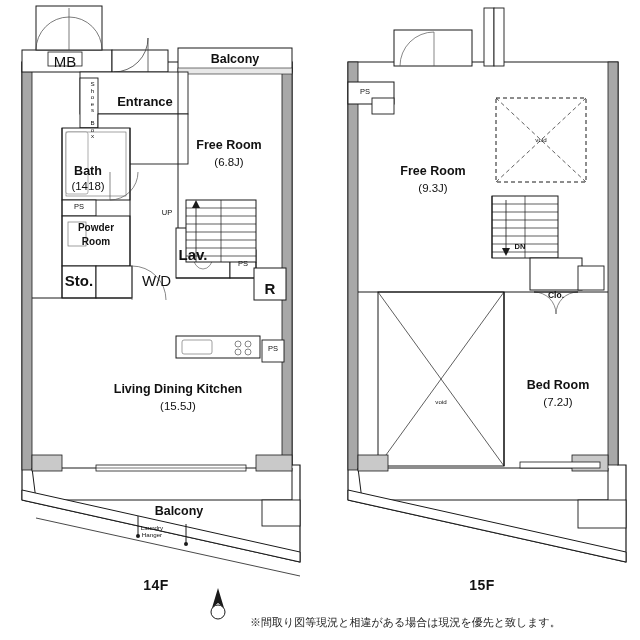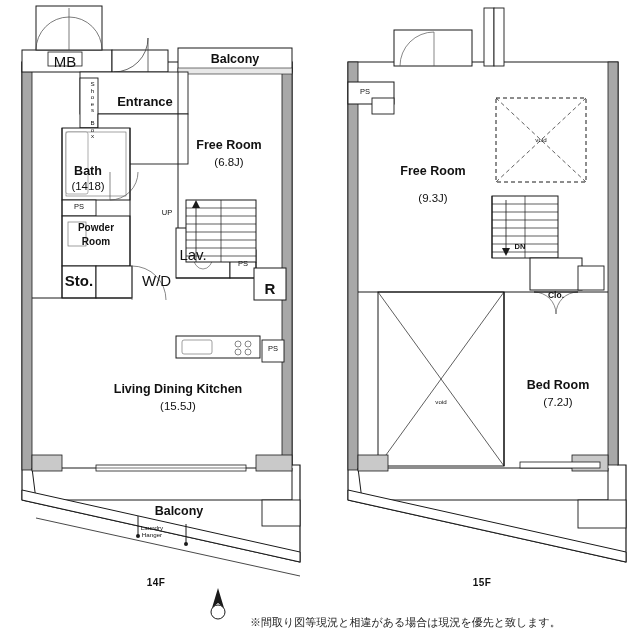--- a/index.html
+++ b/index.html
@@ -7,21 +7,21 @@
     width:640px;height:640px;
     background:#ffffff;
     font-family:"Liberation Sans", sans-serif;
     color:#1a1a1a;
     overflow:hidden;
     position:relative;
   }
   #plan{position:absolute;left:0;top:0;width:640px;height:640px;}
   .lbl{position:absolute;font-family:"Liberation Sans",sans-serif;color:#111;
        text-align:center;line-height:1.18;white-space:pre;}
-  .floor-lbl{font-size:10px;font-weight:bold;letter-spacing:.5px;}
+  .floor-lbl{font-size:14px;font-weight:bold;letter-spacing:.5px;}
   .room-name{font-size:12.5px;font-weight:bold;}
   .room-area{font-size:11.5px;}
   .small{font-size:15px;}
   .xsmall{font-size:7.5px;}
   .tiny{font-size:6.2px;}
   .vert{writing-mode:vertical-rl;text-orientation:upright;}
   .note{font-size:11px;color:#222;}
 </style>
 </head>
 <body>
@@ -212,38 +212,38 @@
 <div class="lbl room-area" style="left:56px;top:180px;width:64px;">(1418)</div>
 
 <div class="lbl xsmall" style="left:64px;top:203px;width:30px;">PS</div>
 
 <div class="lbl small" style="left:62px;top:222px;width:68px;font-size:10px;font-weight:bold;">Powder</div>
 <div class="lbl small" style="left:62px;top:236px;width:68px;font-size:10px;font-weight:bold;">Room</div>
 
 <div class="lbl small" style="left:62px;top:272px;width:34px;font-weight:bold;">Sto.</div>
 <div class="lbl small" style="left:96px;top:272px;width:16px;font-weight:normal;padding-left:46px;">W/D</div>
 
-<div class="lbl small" style="left:176px;top:246px;width:34px;font-weight:normal;">Lav.</div>
+<div class="lbl small" style="left:176px;top:246px;width:34px;font-weight:bold;">Lav.</div>
 <div class="lbl xsmall" style="left:232px;top:260px;width:22px;">PS</div>
 <div class="lbl xsmall" style="left:156px;top:209px;width:22px;font-weight:normal;">UP</div>
 <div class="lbl small" style="left:256px;top:280px;width:28px;font-weight:bold;">R</div>
 <div class="lbl xsmall" style="left:262px;top:345px;width:22px;">PS</div>
 
 <div class="lbl room-name" style="left:78px;top:382px;width:200px;">Living Dining Kitchen</div>
 <div class="lbl room-area" style="left:78px;top:400px;width:200px;">(15.5J)</div>
 
 <div class="lbl room-name" style="left:132px;top:504px;width:94px;">Balcony</div>
 <div class="lbl tiny" style="left:122px;top:524px;width:60px;">Laundry
 Hanger</div>
 
 <div class="lbl xsmall" style="left:352px;top:88px;width:26px;">PS</div>
 <div class="lbl tiny" style="left:518px;top:136px;width:46px;">void</div>
 
 <div class="lbl room-name" style="left:378px;top:164px;width:110px;">Free Room</div>
-<div class="lbl room-area" style="left:378px;top:192px;width:110px;text-align:center;">(9.3J)</div>
+<div class="lbl room-area" style="left:378px;top:182px;width:110px;text-align:center;">(9.3J)</div>
 
 <div class="lbl xsmall" style="left:508px;top:243px;width:24px;font-weight:bold;">DN</div>
 <div class="lbl xsmall" style="left:534px;top:290px;width:44px;font-size:8.5px;font-weight:bold;">Clo.</div>
 
 <div class="lbl tiny" style="left:418px;top:398px;width:46px;">void</div>
 
 <div class="lbl room-name" style="left:506px;top:378px;width:104px;">Bed Room</div>
 <div class="lbl room-area" style="left:506px;top:396px;width:104px;">(7.2J)</div>
 
 <div class="lbl floor-lbl" style="left:126px;top:577px;width:60px;">14F</div>

